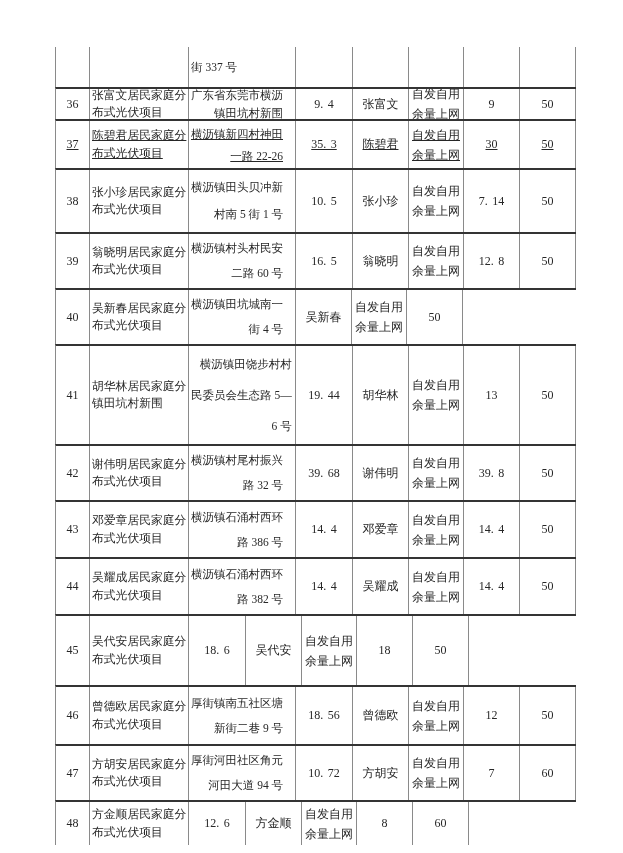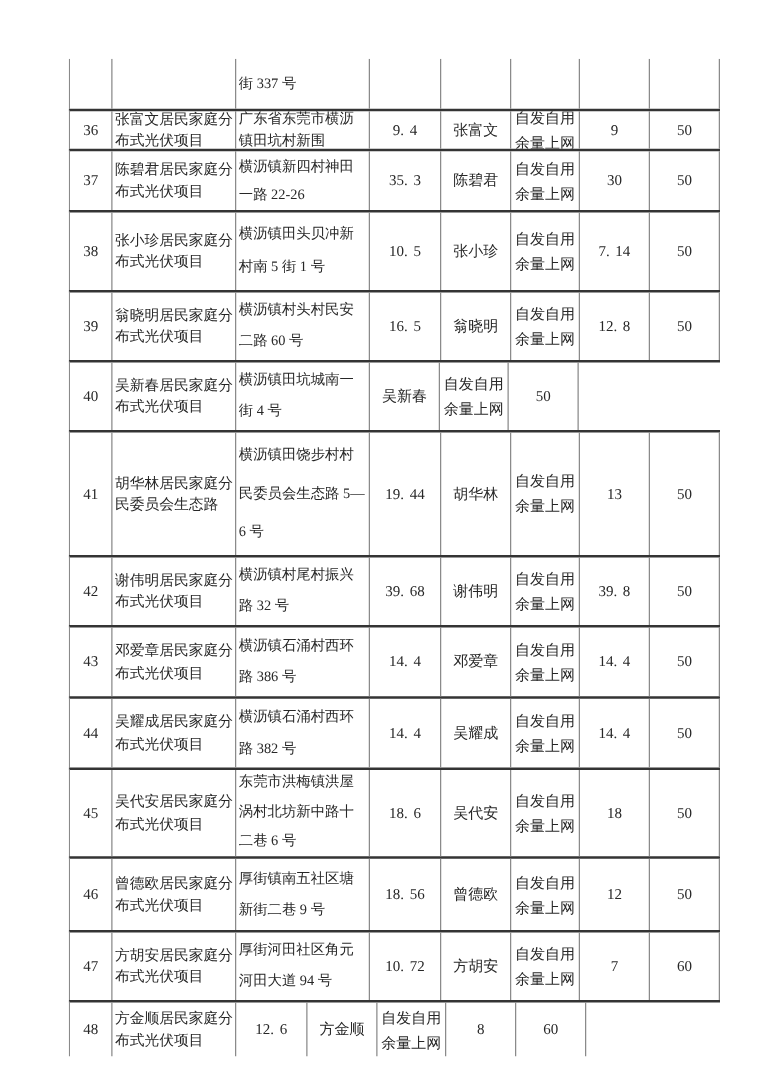--- a/index.html
+++ b/index.html
@@ -31,21 +31,21 @@
   }
   .c1{width:34px}
   .c2{width:99px;justify-content:flex-start;padding-left:2px}
   .c3{width:107px;justify-content:flex-start;padding-left:2px}
   .c4{width:57px}
   .c5{width:56px}
   .c6{width:55px}
   .c7{width:56px}
   .c8{width:56px}
   .c2 .txt{font-size:11.8px;line-height:17.5px;text-align:left}
-  .c3 .txt{font-size:11.5px;line-height:var(--alh,19px);text-align:left}
+  .c3 .txt{font-size:11.5px;line-height:var(--alh,19px);text-align:right}
   .c6 .txt{line-height:20px}
   .c4 .txt,.c7 .txt,.c8 .txt{word-spacing:1.5px}
 </style>
 </head>
 <body>
 
 <div class="page">
   <div class="table" id="pv-table">
       <div class="row" style="height: 40px; --alh: 19px;">
         <div class="c c1">
@@ -95,21 +95,21 @@
           <div class="txt">自发自用
 余量上网</div>
         </div>
         <div class="c c7">
           <div class="txt">9</div>
         </div>
         <div class="c c8">
           <div class="txt">50</div>
         </div>
       </div>
-      <div class="row" style="height: 49px; --alh: 22px;">
+      <div class="row" style="height: 49px; text-decoration: underline; --alh: 22px;">
         <div class="c c1">
           <div class="txt">37</div>
         </div>
         <div class="c c2">
           <div class="txt">陈碧君居民家庭分
 布式光伏项目</div>
         </div>
         <div class="c c3">
           <div class="txt">横沥镇新四村神田
 一路 22-26</div>
@@ -211,21 +211,21 @@
         <div class="c c8">
           <div class="txt">50</div>
         </div>
       </div>
       <div class="row" style="height: 100px; --alh: 31px;">
         <div class="c c1">
           <div class="txt">41</div>
         </div>
         <div class="c c2">
           <div class="txt">胡华林居民家庭分
-民委员会生态路</div>
+镇田坑村新围</div>
         </div>
         <div class="c c3">
           <div class="txt">横沥镇田饶步村村
 民委员会生态路 5—
 6 号</div>
         </div>
         <div class="c c4">
           <div class="txt">19. 44</div>
         </div>
         <div class="c c5">
@@ -329,25 +329,20 @@
           <div class="txt">50</div>
         </div>
       </div>
       <div class="row" style="height: 71px; --alh: 23.5px;">
         <div class="c c1">
           <div class="txt">45</div>
         </div>
         <div class="c c2">
           <div class="txt">吴代安居民家庭分
 布式光伏项目</div>
-        </div>
-        <div class="c c3">
-          <div class="txt">东莞市洪梅镇洪屋
-涡村北坊新中路十
-二巷 6 号</div>
         </div>
         <div class="c c4">
           <div class="txt">18. 6</div>
         </div>
         <div class="c c5">
           <div class="txt">吴代安</div>
         </div>
         <div class="c c6">
           <div class="txt">自发自用
 余量上网</div>

